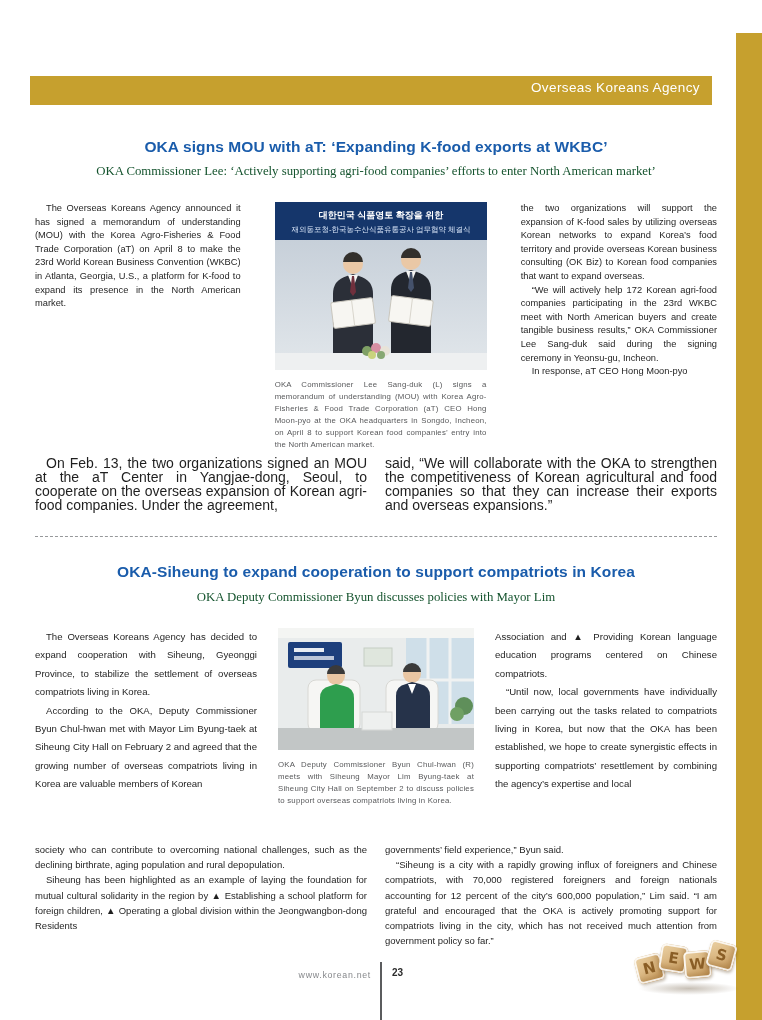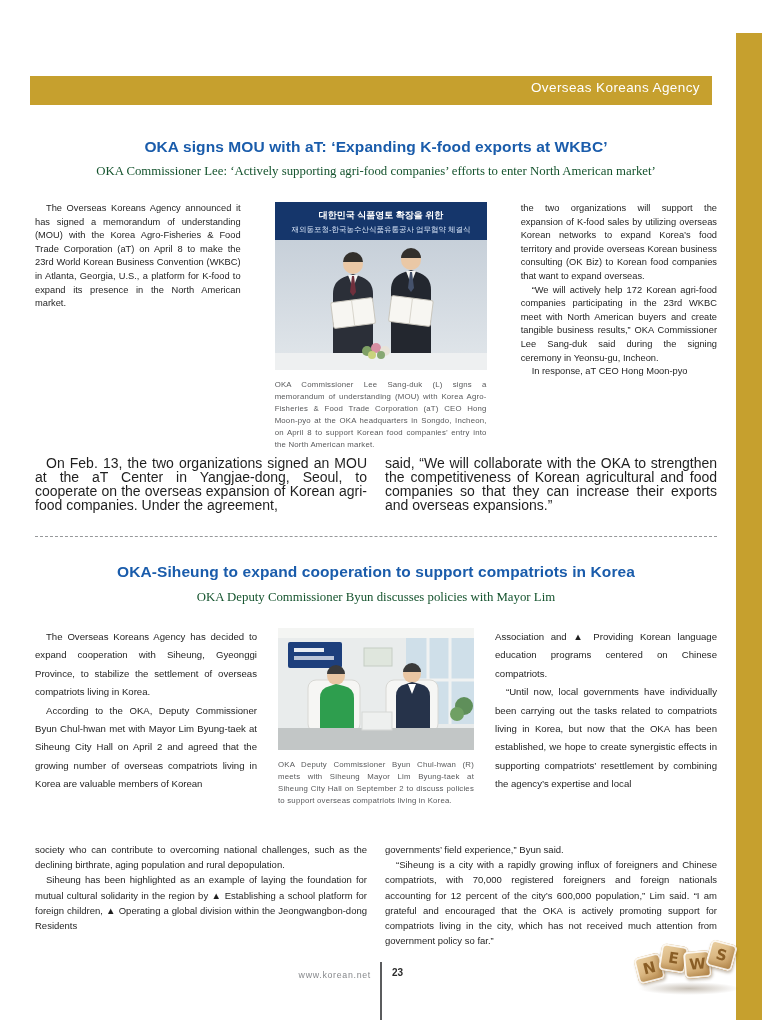--- a/index.html
+++ b/index.html
@@ -169,21 +169,21 @@
 
   <div class="dashed-sep"></div>
 
   <section>
     <h1 class="art-title a2-title">OKA-Siheung to expand cooperation to support compatriots in Korea</h1>
     <p class="art-sub a2-sub">OKA Deputy Commissioner Byun discusses policies with Mayor Lim</p>
 
     <div class="cols a2-cols">
       <div class="col c1">
         <p class="ind">The Overseas Koreans Agency has decided to expand cooperation with Siheung, Gyeonggi Province, to stabilize the settlement of overseas compatriots living in Korea.</p>
-        <p class="ind">According to the OKA, Deputy Commissioner Byun Chul-hwan met with Mayor Lim Byung-taek at Siheung City Hall on April 2 and agreed that the growing number of overseas compatriots living in Korea are valuable members of Korean</p>
+        <p class="ind">According to the OKA, Deputy Commissioner Byun Chul-hwan met with Mayor Lim Byung-taek at Siheung City Hall on February 2 and agreed that the growing number of overseas compatriots living in Korea are valuable members of Korean</p>
       </div>
 
       <figure class="photo-fig f2">
         <svg width="196" height="122" viewBox="0 0 196 122" role="img">
           <rect width="196" height="122" fill="#e9ecec"></rect>
           <rect width="196" height="10" fill="#f4f5f3"></rect>
           <g>
             <rect x="128" y="10" width="68" height="86" fill="#cfdfe9"></rect>
             <line x1="150" y1="10" x2="150" y2="96" stroke="#f0f2f2" stroke-width="3"></line>
             <line x1="172" y1="10" x2="172" y2="96" stroke="#f0f2f2" stroke-width="3"></line>

